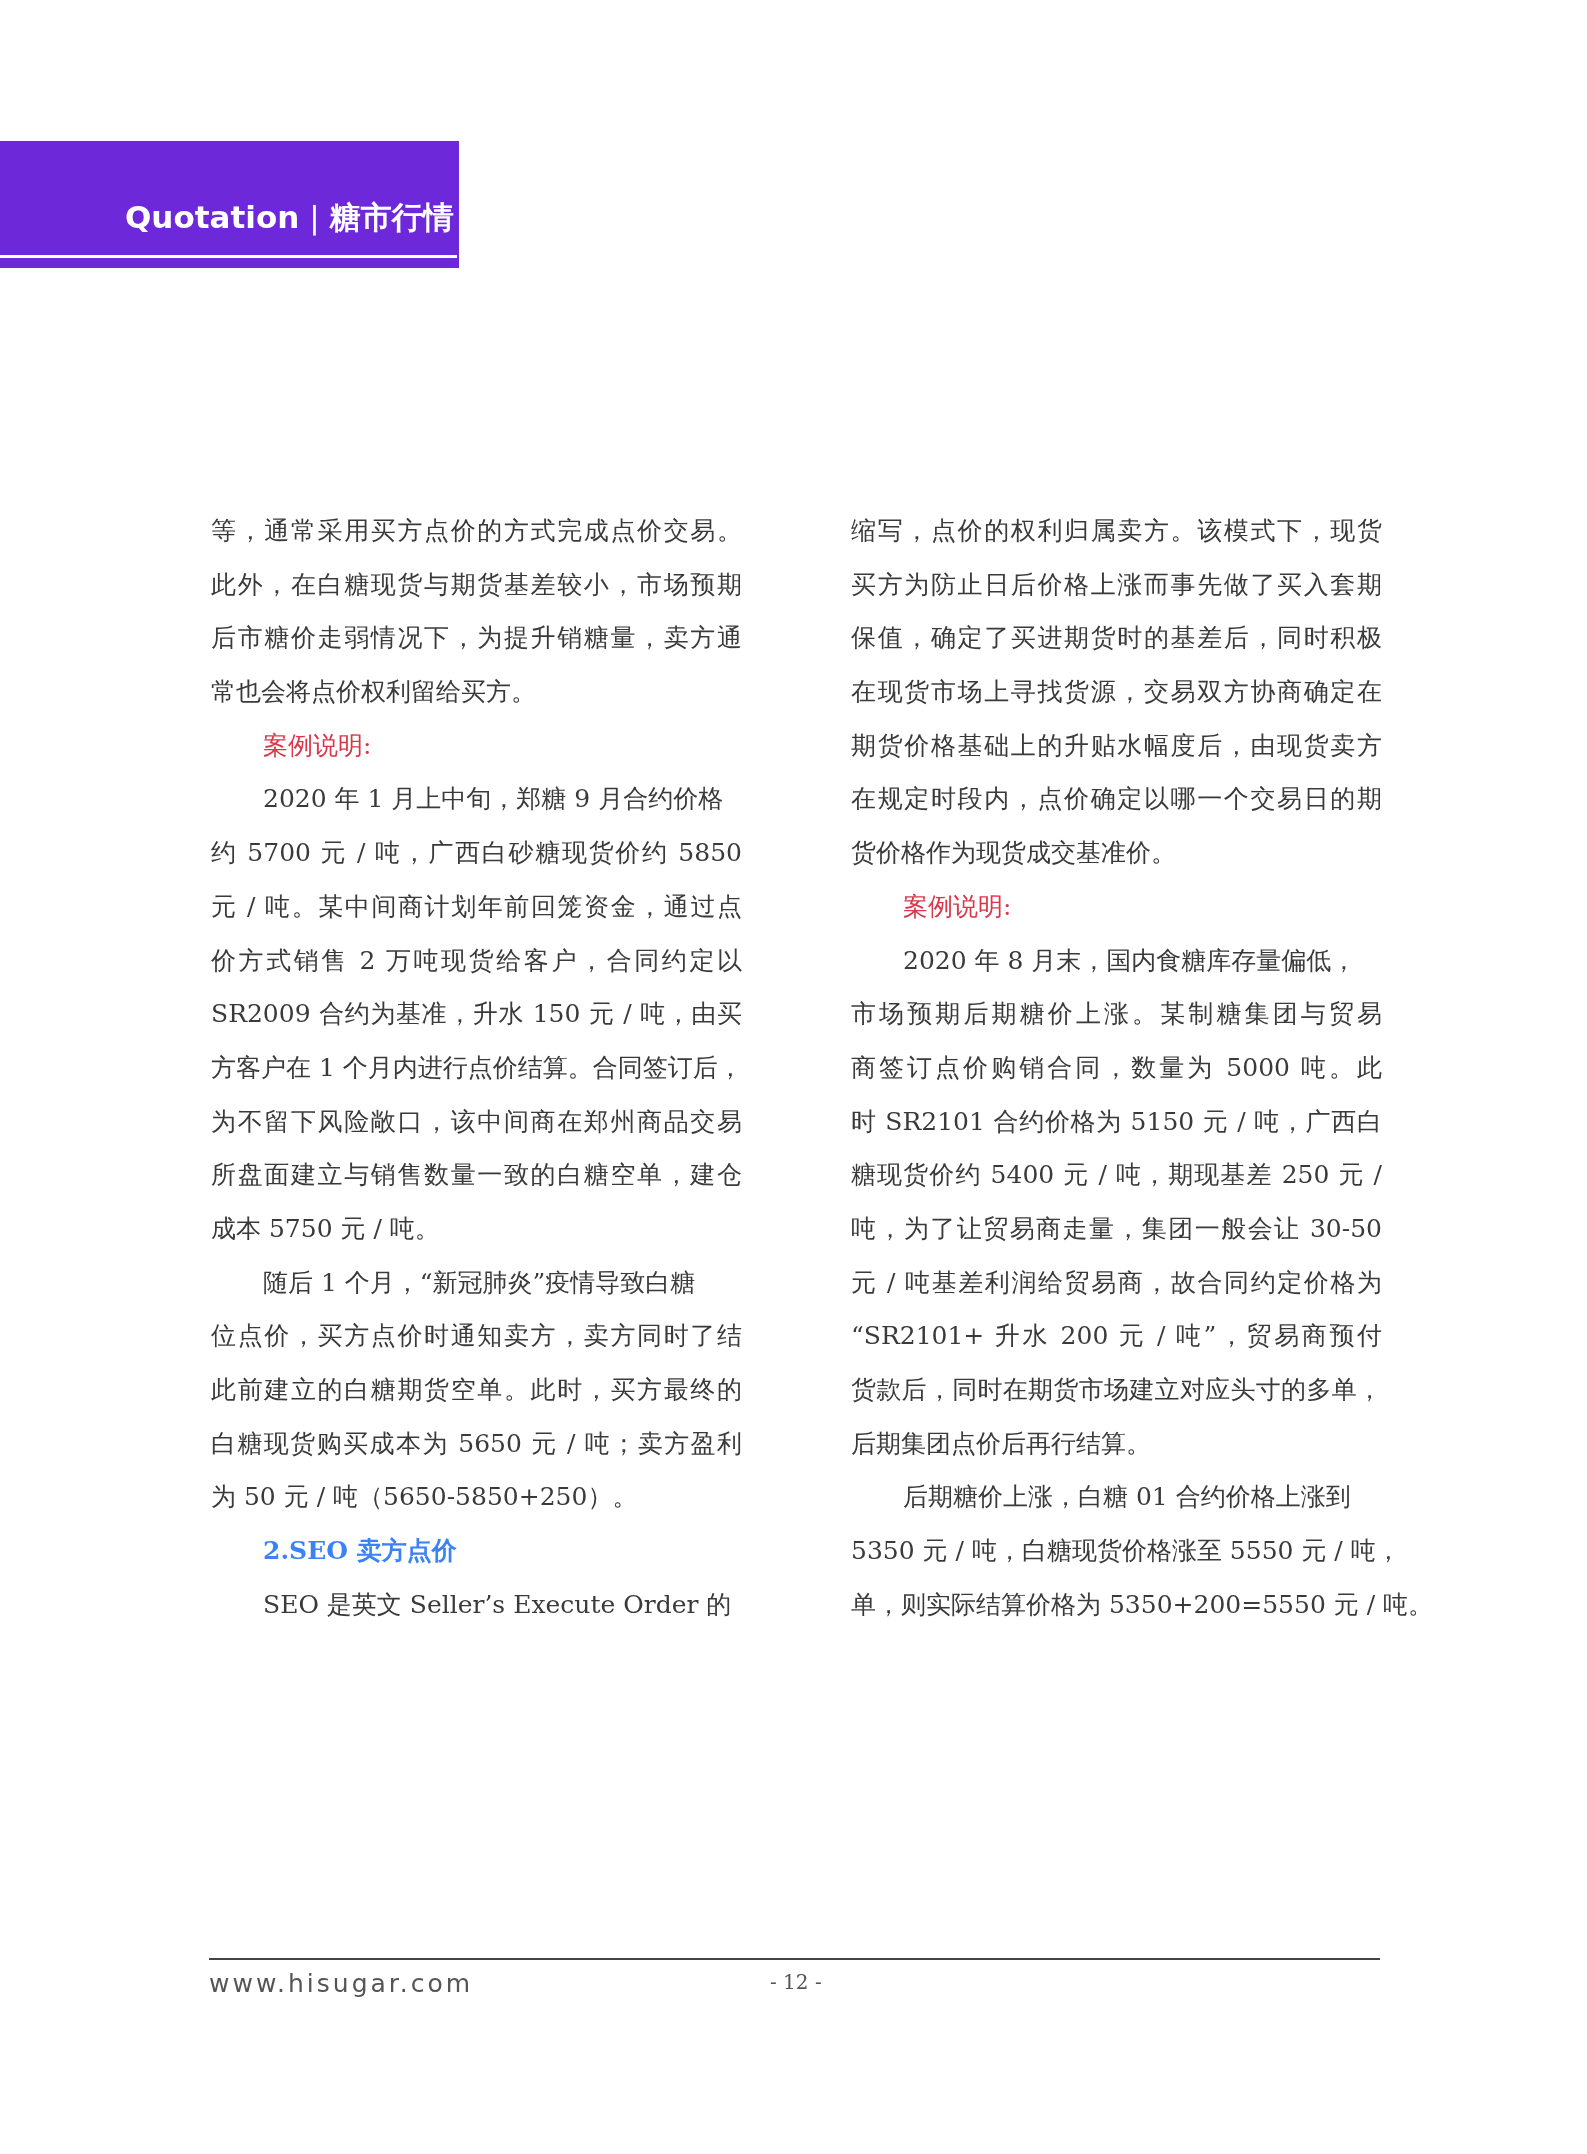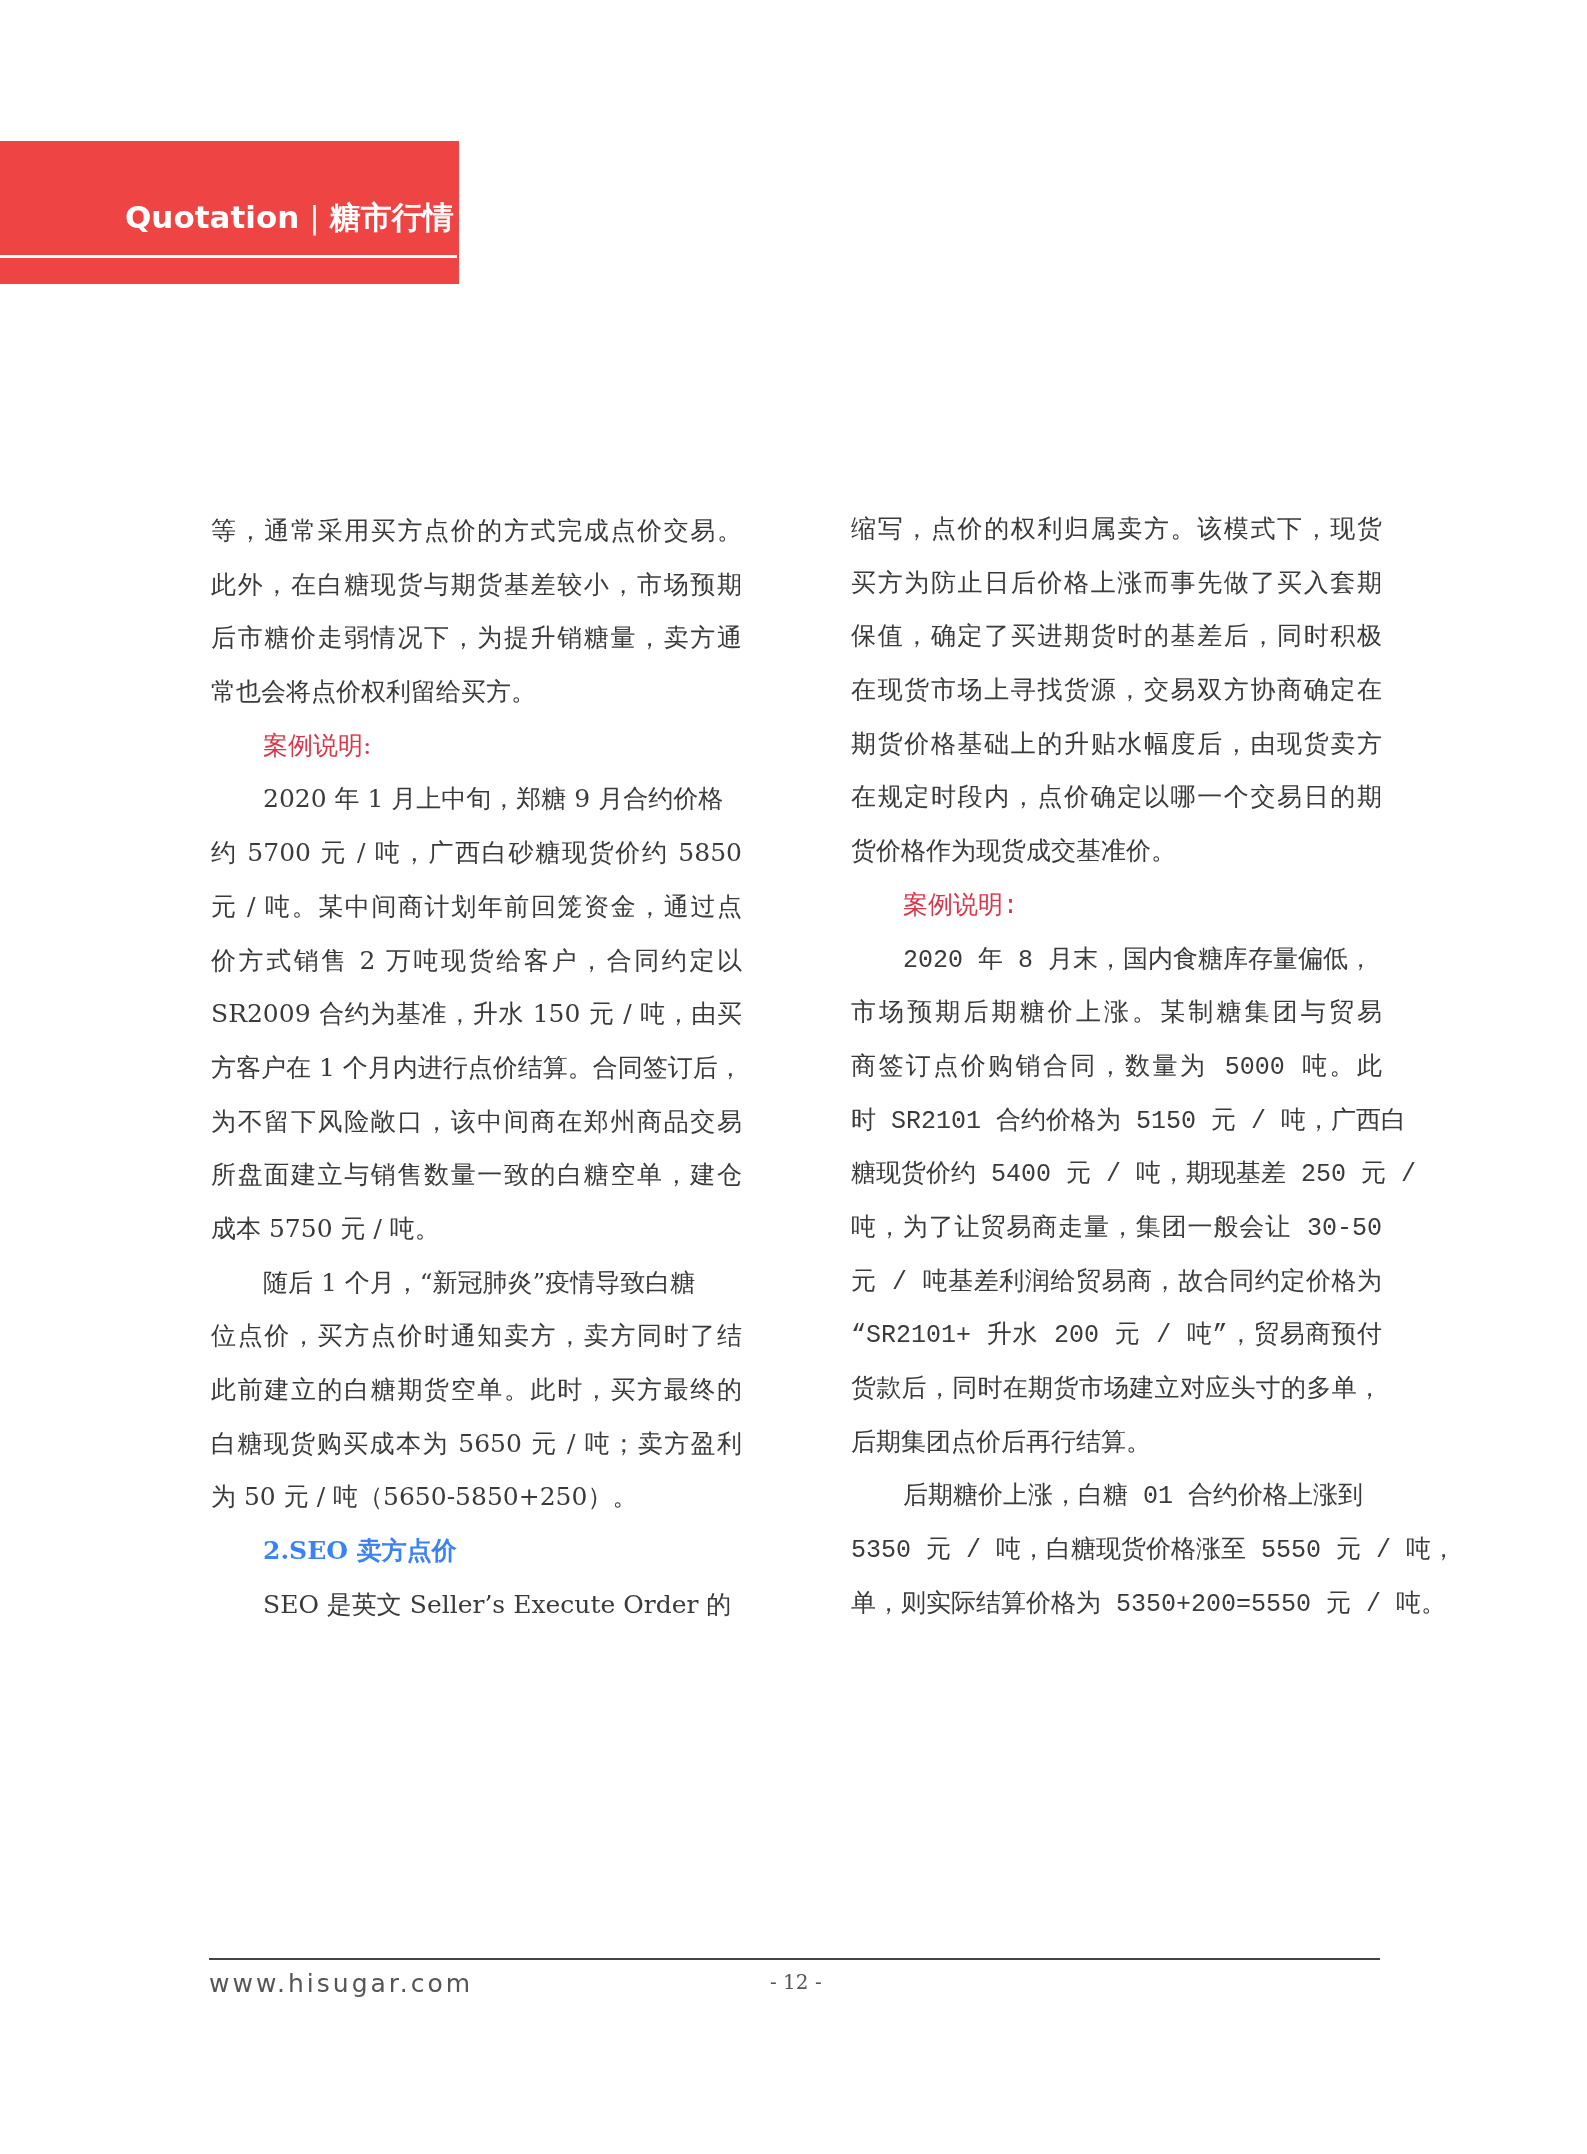--- a/index.html
+++ b/index.html
@@ -1,26 +1,26 @@
 <!DOCTYPE html>
 <html><head>
 <meta charset="utf-8">
 <style>
   html, body { margin: 0; padding: 0; background: #ffffff; }
   body { width: 1587px; height: 2154px; position: relative; overflow: hidden;
          font-family: "DejaVu Serif", "Liberation Serif", serif; color: #333333; }
-  .banner { position: absolute; left: 0; top: 141px; width: 459px; height: 143px; background: #ef4444; }
+  .banner { position: absolute; left: 0; top: 141px; width: 459px; height: 127px; background: #6d28d9; }
   .banner-rule { position: absolute; left: 0; top: 114px; width: 457px; height: 3px; background: #ffffff; }
   .banner-title { position: absolute; left: 125px; top: 56px; color: #ffffff;
                   font-family: "DejaVu Sans", "Liberation Sans", sans-serif; font-weight: bold;
                   font-size: 31px; white-space: nowrap; letter-spacing: 0px; }
   .banner-title .sep { display: inline-block; margin: 0 10px 0 10px; font-weight: normal; }
   .col { position: absolute; top: 504px; width: 531px; }
   .col-left { left: 211px; }
-  .col-right { left: 851px; font-family: Liberation Mono, monospace; }
+  .col-right { left: 851px; }
   .line { height: 53.7px; line-height: 53.7px; font-size: 25px; white-space: nowrap;
           text-align: justify; text-align-last: justify; overflow: visible; color: #3a3a3a; }
   .line.last { text-align-last: left; }
   .line.indent { padding-left: 52px; }
   .line.red { color: #d9364a; text-align-last: left; }
   .line.bold { font-weight: bold; color: #3b82f6; text-align-last: left; }
   .footer-rule { position: absolute; left: 209px; top: 1958px; width: 1171px; height: 2px; background: #444444; }
   .footer-url { position: absolute; left: 209px; top: 1969px; font-family: "DejaVu Sans", "Liberation Sans", sans-serif;
                 font-size: 25px; letter-spacing: 3px; color: #555555; }
   .page-num { position: absolute; left: 770px; top: 1970px; font-family: "DejaVu Serif", "Liberation Serif", serif;

